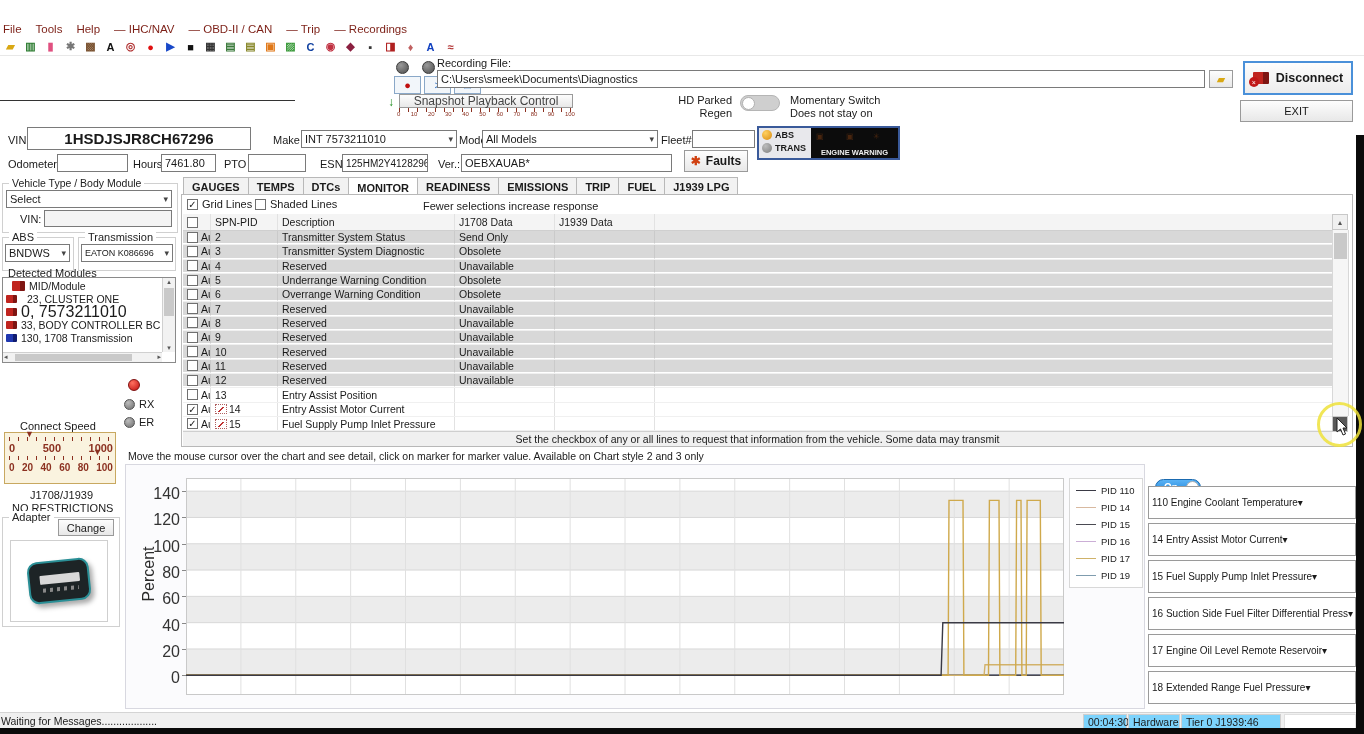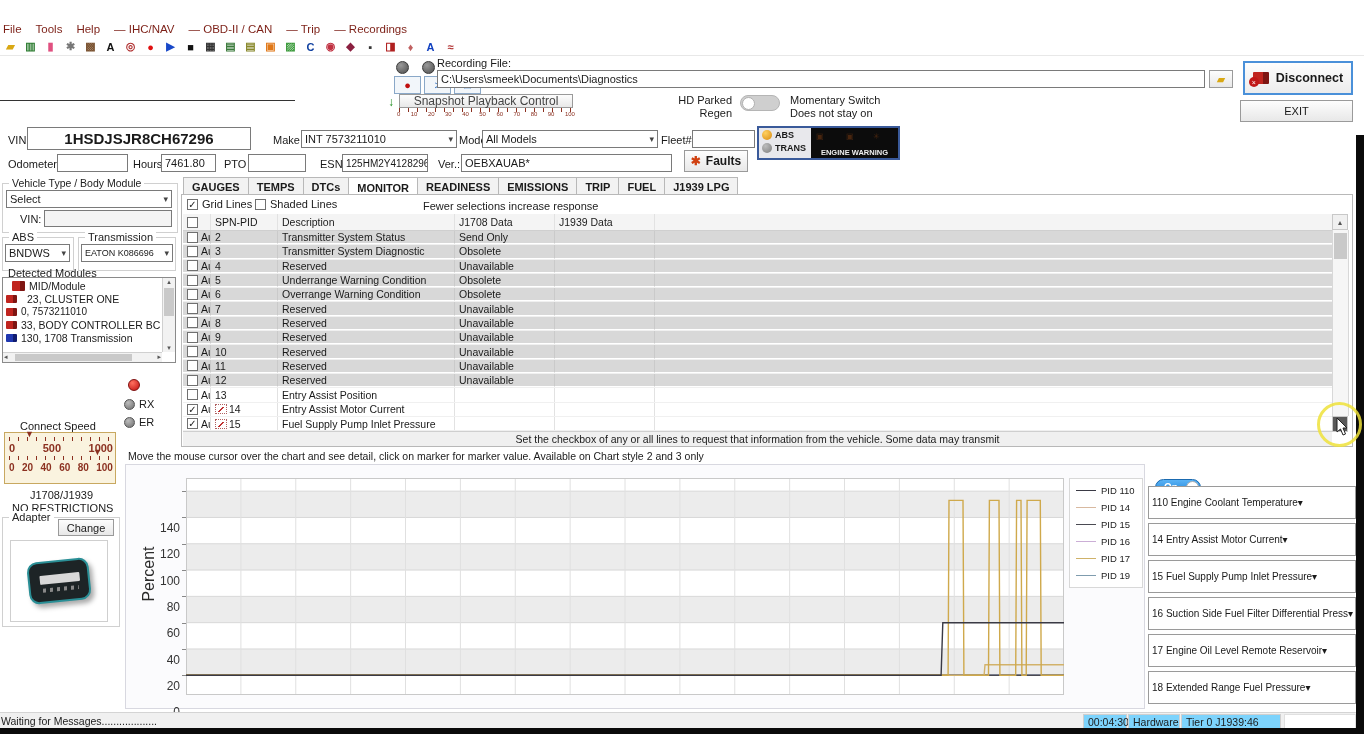--- a/index.html
+++ b/index.html
@@ -57,21 +57,21 @@
     background:linear-gradient(135deg, transparent 40%, #c03030 40%, #c03030 60%, transparent 60%); }
 
   
   .sb-btn { width:16px; height:16px; background:#f0f0f0; border:1px solid #c8c8c8; display:flex; align-items:center; justify-content:center; font-size:8px; color:#555; }
   .sb-track { background:#f6f6f6; border-left:1px solid #d8d8d8; border-right:1px solid #d8d8d8; }
   .sb-thumb { background:#c9c9c9; }
 
   
   #chart-box { background:#fbfbfd; border:1px solid #d8d8e0; }
   #ylabel { transform:rotate(-90deg); transform-origin:center; font-size:16px; color:#2a2a2a; }
-  .ytick { position:absolute; font-size:12px; color:#333; width:30px; text-align:right;margin-top:36px; }
+  .ytick { position:absolute; font-size:16px; color:#333; width:30px; text-align:right; }
   #legend { background:#fff; border:1px solid #d8d8d8; padding:6px 6px; display:flex; flex-direction:column; gap:6px; }
   .leg-row { display:flex; align-items:center; gap:5px; font-size:9.5px; color:#222; }
   .leg-line { width:20px; height:0; border-top:1.6px solid #000; }
 
   
   .sel { border:1px solid #9a9a9a; background:#fff; height:33px; font-size:10px; display:flex; align-items:center; justify-content:flex-start; padding:0 3px; white-space:nowrap; overflow:hidden; }
 
   
   #statusbar { left:0; top:712px; width:1364px; height:17px; background:#f0f0f0; border-top:1px solid #d4d4d4; font-size:10.5px; }
   .sseg { position:absolute; top:1px; height:15px; border:1px solid #cfcfcf; display:flex; align-items:center; padding:0 4px; background:#7dd3fc; }
@@ -259,21 +259,21 @@
         <div style="display: flex; align-items: center; gap: 4px; height: 13px; padding-left: 8px;">
     <span class="mod-ic" style="width: 13px; height: 10px; border-radius: 1px; flex: 0 0 auto; background: linear-gradient(90deg, rgb(192, 37, 31) 65%, rgb(126, 21, 18) 65%);"></span>
     <span class="mod-lbl" style="white-space:nowrap;font-size:10.5px">MID/Module</span>
   </div>
         <div style="display:flex;align-items:center;gap:10px;height:13px;padding-left:2px">
     <span class="mod-ic" style="width: 11px; height: 8px; border-radius: 1px; flex: 0 0 auto; background: linear-gradient(90deg, rgb(192, 37, 31) 65%, rgb(126, 21, 18) 65%);"></span>
     <span class="mod-lbl" style="white-space:nowrap;font-size:10.5px">23, CLUSTER ONE</span>
   </div>
         <div style="display:flex;align-items:center;gap:4px;height:13px;padding-left:2px">
     <span class="mod-ic" style="width: 11px; height: 8px; border-radius: 1px; flex: 0 0 auto; background: linear-gradient(90deg, rgb(192, 37, 31) 65%, rgb(126, 21, 18) 65%);"></span>
-    <span class="mod-lbl" style="white-space:nowrap;font-size:10px">0, 7573211010</span>
+    <span class="mod-lbl" style="white-space:nowrap;font-size:16px">0, 7573211010</span>
   </div>
         <div style="display:flex;align-items:center;gap:4px;height:13px;padding-left:2px">
     <span class="mod-ic" style="width: 11px; height: 8px; border-radius: 1px; flex: 0 0 auto; background: linear-gradient(90deg, rgb(192, 37, 31) 65%, rgb(126, 21, 18) 65%);"></span>
     <span class="mod-lbl" style="white-space:nowrap;font-size:10.5px">33, BODY CONTROLLER BCM</span>
   </div>
         <div style="display:flex;align-items:center;gap:4px;height:13px;padding-left:2px">
     <span class="mod-ic" style="width: 11px; height: 8px; border-radius: 1px; flex: 0 0 auto; background: linear-gradient(90deg, rgb(32, 56, 176) 65%, rgb(16, 28, 112) 65%);"></span>
     <span class="mod-lbl" style="white-space:nowrap;font-size:10.5px">130, 1708 Transmission</span>
   </div>
       </div>

